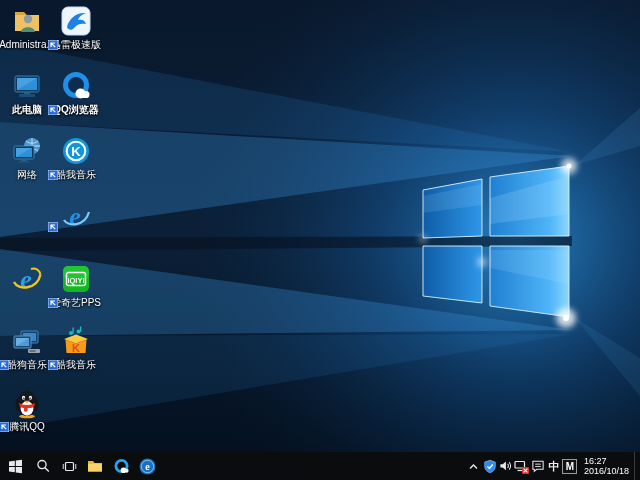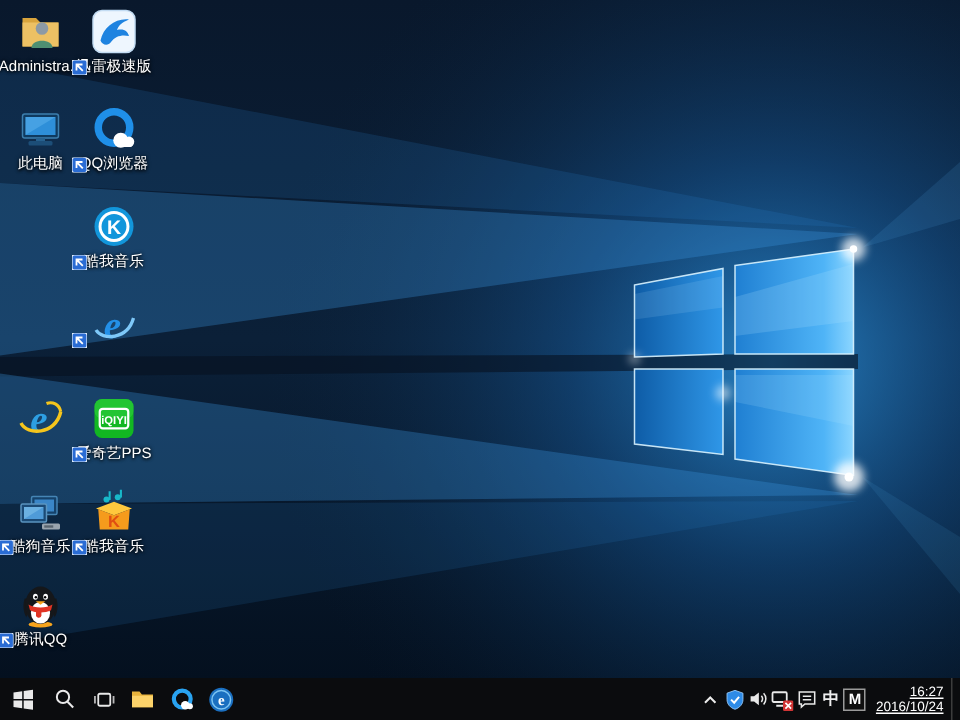--- a/index.html
+++ b/index.html
@@ -8,21 +8,21 @@
     font-family:"Liberation Sans",sans-serif;background:#000;
     -webkit-font-smoothing:antialiased;
   }
   
   .desktop{position:absolute;left:0;top:0;width:640px;height:452px;overflow:hidden;background:#071527;}
   .wallpaper{position:absolute;inset:0;}
   .wallpaper svg{display:block;width:100%;height:100%;}
   
   .icon-cell{position:absolute;width:56px;text-align:center;cursor:default;}
   .c1{left:-1px;} .c2{left:48px;}
-  .r1{top:5px;} .r2{top:70px;} .r3{top:135px;} .r4{top:200px;}
+  .r1{top:5px;} .r2{top:70px;font-weight:bold;} .r3{top:135px;} .r4{top:200px;}
   .r5{top:263px;} .r6{top:325px;} .r7{top:387px;}
   .ico{width:32px;height:32px;margin:0 auto;position:relative;}
   .ico svg{display:block;width:32px;height:32px;}
   .shortcut{position:absolute;left:0;bottom:0;width:10px;height:10px;}
   .shortcut svg{display:block;width:10px;height:10px;}
   .lbl{
     margin-top:2px;font-size:10px;line-height:11px;color:#fff;
     text-shadow:0 1px 2px rgba(0,0,0,.95),0 0 3px rgba(0,0,0,.85);
     word-break:break-word;
   }
@@ -37,22 +37,22 @@
   .tb-ico{width:26px;}
   .tray{margin-left:auto;display:flex;align-items:center;height:28px;}
   .tray-btn{width:16px;height:28px;display:flex;align-items:center;justify-content:center;flex:0 0 auto;}
   .tray-btn svg{display:block;}
   .ime-cn{color:#eee;font-size:11px;font-weight:bold;line-height:28px;}
   .ime-m{
     width:13px;height:13px;background:#101010;border:1px solid #9a9a9a;
     color:#fff;font-size:10px;font-weight:bold;line-height:13px;text-align:center;
   }
   .clock{
-    text-align:right;font-size:9px;line-height:10px;color:#fff;
-    margin:0 5px 0 6px;white-space:nowrap;text-decoration:underline;
+    font-size:9px;line-height:10px;color:#fff;
+    margin:0 5px 0 6px;white-space:nowrap;
   }
   .show-desktop{width:5px;height:28px;border-left:1px solid #3c3c3c;flex:0 0 auto;}
 </style>
 </head>
 <body>
 
 <div class="desktop">
 
   <div class="wallpaper">
     <svg viewBox="0 0 640 452" preserveAspectRatio="none">
@@ -136,20 +136,34 @@
         <rect x="4" y="6" width="24" height="16" rx="1.5" fill="#0f3a5f" stroke="#3d7fae"></rect>
         <rect x="6" y="8" width="20" height="12" fill="#2e8fd9"></rect>
         <polygon points="6,8 26,8 6,20" fill="#5db4ee" opacity="0.5"></polygon>
         <rect x="13" y="22" width="6" height="2" fill="#27618e"></rect>
         <rect x="8" y="24" width="16" height="3" rx="1" fill="#1c4e78"></rect>
       </svg>
     </div>
     <div class="lbl">此电脑</div>
   </div>
 
+  <div class="icon-cell c1 r3">
+    <div class="ico">
+      <svg viewBox="0 0 32 32">
+        <circle cx="21" cy="11" r="8" fill="#4c96d2"></circle>
+        <path d="M13 11 h16 M21 3 v16 M15 6 c4 3 8 3 12 0 M15 16 c4 -3 8 -3 12 0" stroke="#bfe0f5" stroke-width="1" fill="none"></path>
+        <rect x="3" y="11" width="20" height="13" rx="1.5" fill="#0f3a5f" stroke="#3d7fae"></rect>
+        <rect x="5" y="13" width="16" height="9" fill="#2e8fd9"></rect>
+        <polygon points="5,13 21,13 5,22" fill="#5db4ee" opacity="0.5"></polygon>
+        <rect x="10" y="24" width="6" height="2" fill="#27618e"></rect>
+        <rect x="7" y="26" width="12" height="2" rx="1" fill="#1c4e78"></rect>
+      </svg>
+    </div>
+    <div class="lbl">网络</div>
+  </div>
 
 
   <div class="icon-cell c1 r5">
     <div class="ico">
       <svg viewBox="0 0 32 32">
         <text x="15" y="25" font-size="26" font-weight="bold" font-style="italic" fill="#2d9fe3" text-anchor="middle" font-family="Liberation Serif, serif">e</text>
         <path d="M3 19 C7 27.5 26 27 29.5 11.5" stroke="#f5c51c" stroke-width="2.3" fill="none"></path>
         <path d="M29.5 11.5 C28.5 6.5 24 4.5 20 6" stroke="#f5c51c" stroke-width="2.1" fill="none"></path>
       </svg>
     </div>
@@ -399,18 +413,18 @@
     <div class="tray-btn">
       <span class="ime-cn">中</span>
     </div>
 
     <div class="tray-btn">
       <span class="ime-m">M</span>
     </div>
 
     <div class="clock">
       <div>16:27</div>
-      <div>2016/10/24</div>
+      <div>2016/10/18</div>
     </div>
 
     <div class="show-desktop"></div>
   </div>
 </div>
 
 </body></html>

